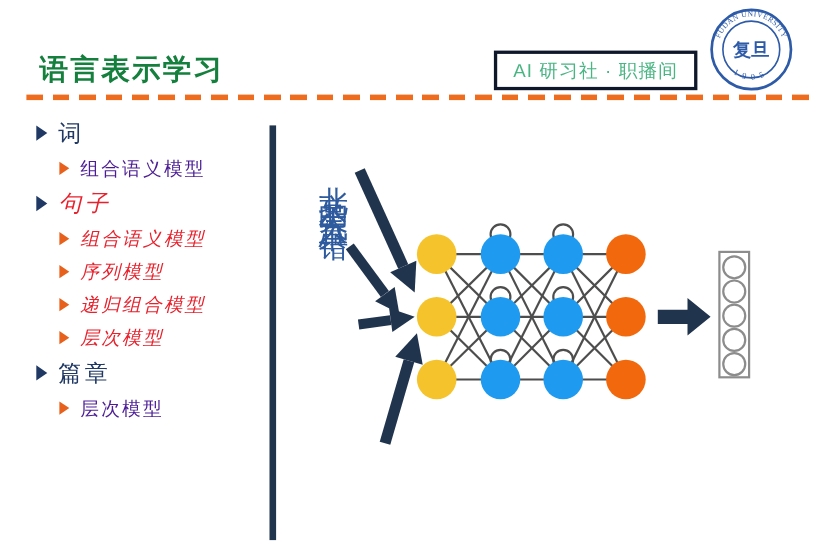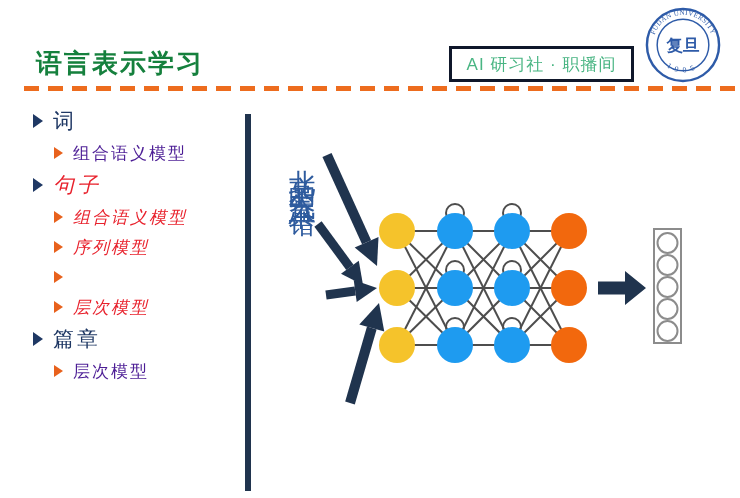--- a/index.html
+++ b/index.html
@@ -113,20 +113,21 @@
   <div class="row lv2">
     <span class="tri orange"></span>
     <span class="lbl red">组合语义模型</span>
   </div>
   <div class="row lv2">
     <span class="tri orange"></span>
     <span class="lbl red">序列模型</span>
   </div>
   <div class="row lv2">
     <span class="tri orange"></span>
+    <span class="lbl red">递归组合模型</span>
   </div>
   <div class="row lv2">
     <span class="tri orange"></span>
     <span class="lbl red">层次模型</span>
   </div>
   <div class="row lv1">
     <span class="tri navy"></span>
     <span class="lbl navy">篇章</span>
   </div>
   <div class="row lv2">

